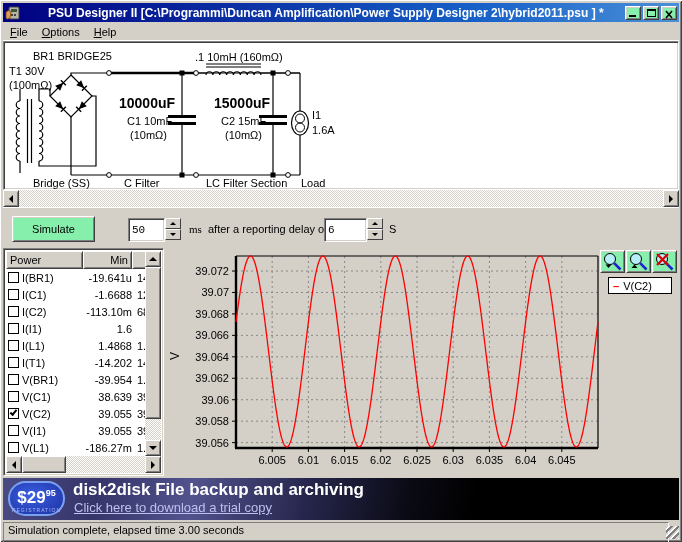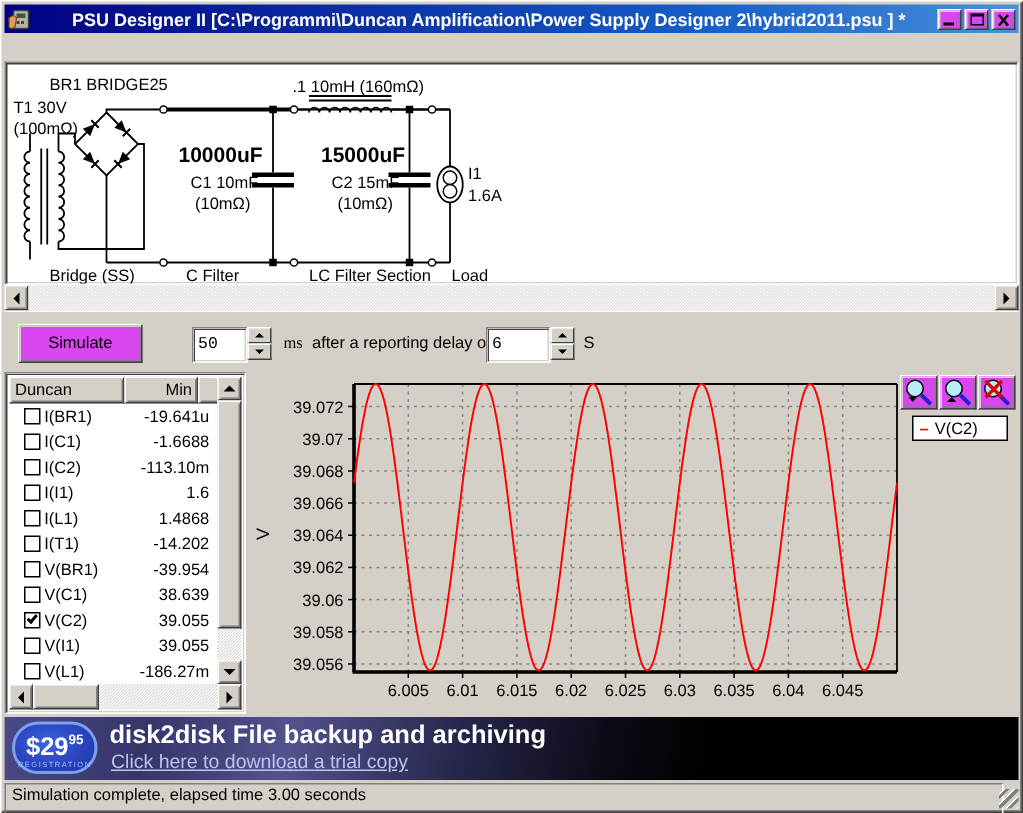--- a/index.html
+++ b/index.html
@@ -3,21 +3,21 @@
 <meta charset="utf-8">
 <style>
   * { margin:0; padding:0; box-sizing:border-box; }
   html,body { background:#808080; }
   body { font-family:"Liberation Sans","DejaVu Sans",sans-serif; }
   #win {
     position:relative; width:682px; height:542px; background:#d4d0c8; overflow:hidden;
     box-shadow: inset 1px 1px 0 #ffffff, inset -1px -1px 0 #404040,
                 inset 2px 2px 0 #d4d0c8, inset -2px -2px 0 #808080;
   }
-  .raised { background:#d946ef; border:1px solid; border-color:#ffffff #404040 #404040 #ffffff;
+  .raised { background:#86efac; border:1px solid; border-color:#ffffff #404040 #404040 #ffffff;
             box-shadow: inset 1px 1px 0 #d4d0c8, inset -1px -1px 0 #808080; }
   .sunken { border:1px solid; border-color:#808080 #ffffff #ffffff #808080;
             box-shadow: inset 1px 1px 0 #404040, inset -1px -1px 0 #d4d0c8; }
   
   #titlebar { position:absolute; left:3px; top:3px; width:676px; height:19px;
     background:linear-gradient(90deg,#000080,#1660c8 70%,#4a90d8);
     display:flex; align-items:center; padding:0 2px; }
   #titlebar .title { color:#fff; font-weight:bold; font-size:12px; margin-left:3px;
     white-space:nowrap; overflow:hidden; flex:1;padding-left:24px; }
   .tb-btn { width:16px; height:14px; margin-left:2px; position:relative; flex:none; }
@@ -65,21 +65,21 @@
   .spin .tri-d { border-left-width:3px; border-right-width:3px; border-top-width:3px; }
   
   #table-panel { position:absolute; left:3px; top:248px; width:161px; height:228px; background:#fff; }
   #table-inner { position:absolute; left:2px; top:2px; right:2px; bottom:2px; overflow:hidden; }
   .thead { display:flex; height:18px; font-size:11px; }
   .thcell { background:#d4d0c8; border:1px solid; border-color:#ffffff #404040 #404040 #ffffff;
     box-shadow: inset 1px 1px 0 #d4d0c8, inset -1px -1px 0 #808080; padding:2px 3px; white-space:nowrap; overflow:hidden; }
   .th-result { width:77px; }
   .th-min { width:49px; text-align:right; }
   .th-next { width:15px; }
-  .trow { display:flex; align-items:center; height:17px; font-size:11px; white-space:nowrap;justify-content:center; }
+  .trow { display:flex; align-items:center; height:17px; font-size:11px; white-space:nowrap; }
   .cb { width:11px; height:11px; margin:0 3px 0 2px; border:1.5px solid #000; background:#fff; position:relative; flex:none; }
   .cb.checked::after { content:""; position:absolute; left:1px; top:1px; width:5px; height:2px;
     border-left:2px solid #000; border-bottom:2px solid #000; transform:rotate(-50deg); }
   .tname { width:60px; overflow:hidden; }
   .tmin { width:50px; text-align:right; overflow:hidden; }
   .tnext { width:14px; padding-left:5px; overflow:hidden; flex:none; }
   #tv-scroll { position:absolute; right:2px; top:2px; width:16px; bottom:19px; }
   #tv-thumb { position:absolute; left:0; top:16px; width:16px; height:152px; }
   #th-scroll { position:absolute; left:2px; right:2px; bottom:2px; height:17px; }
   #th-thumb { position:absolute; left:16px; top:0; width:44px; height:17px; }
@@ -131,20 +131,25 @@
     <span class="tb-btn raised">
         <span class="glyph-max"></span>
       </span>
     <span class="tb-btn raised">
       <svg width="14" height="12">
           <path d="M4,2 L10,9 M10,2 L4,9" stroke="#000" stroke-width="1.6"></path>
         </svg>
     </span>
   </div>
 
+  <div id="menubar">
+    <span class="menu-item"><span class="hot">F</span><span>ile</span></span>
+    <span class="menu-item"><span class="hot">O</span><span>ptions</span></span>
+    <span class="menu-item"><span class="hot">H</span><span>elp</span></span>
+  </div>
 
   <div id="circuit-panel" class="sunken">
     <svg width="672" height="145">
 
       <path class="cwire" d="M14,45 V57 M14,117 V129"></path>
       <path class="cwire" d="M14,57 a3.75,3.75 0 0 0 0,7.5 a3.75,3.75 0 0 0 0,7.5 a3.75,3.75 0 0 0 0,7.5 a3.75,3.75 0 0 0 0,7.5 a3.75,3.75 0 0 0 0,7.5 a3.75,3.75 0 0 0 0,7.5 a3.75,3.75 0 0 0 0,7.5 a3.75,3.75 0 0 0 0,7.5"></path>
       <path class="cwire" d="M21.5,55 V119 M25.5,55 V119"></path>
       <path class="cwire" d="M33,57 a3.75,3.75 0 0 1 0,7.5 a3.75,3.75 0 0 1 0,7.5 a3.75,3.75 0 0 1 0,7.5 a3.75,3.75 0 0 1 0,7.5 a3.75,3.75 0 0 1 0,7.5 a3.75,3.75 0 0 1 0,7.5 a3.75,3.75 0 0 1 0,7.5 a3.75,3.75 0 0 1 0,7.5"></path>
       <path class="cwire" d="M33,57 L33,45 L44,45 L44,52"></path>
       <path class="cwire" d="M33,117 L33,122 L90,122 L90,52 L86,52"></path>
@@ -250,21 +255,21 @@
       <div>
           <span class="tri-d"></span>
         </div>
     </span>
     <span class="tb-label" style="left:386px;">S</span>
   </div>
 
   <div id="table-panel" class="sunken">
     <div id="table-inner">
       <div class="thead">
-        <span class="thcell th-result">Duncan</span>
+        <span class="thcell th-result">Power</span>
         <span class="thcell th-min">Min</span>
         <span class="thcell th-next"></span>
       </div>
       <div class="trow">
           <span class="cb"></span>
           <span class="tname">I(BR1)</span>
           <span class="tmin">-19.641u</span>
           <span class="tnext">14</span>
         </div>
       <div class="trow">

